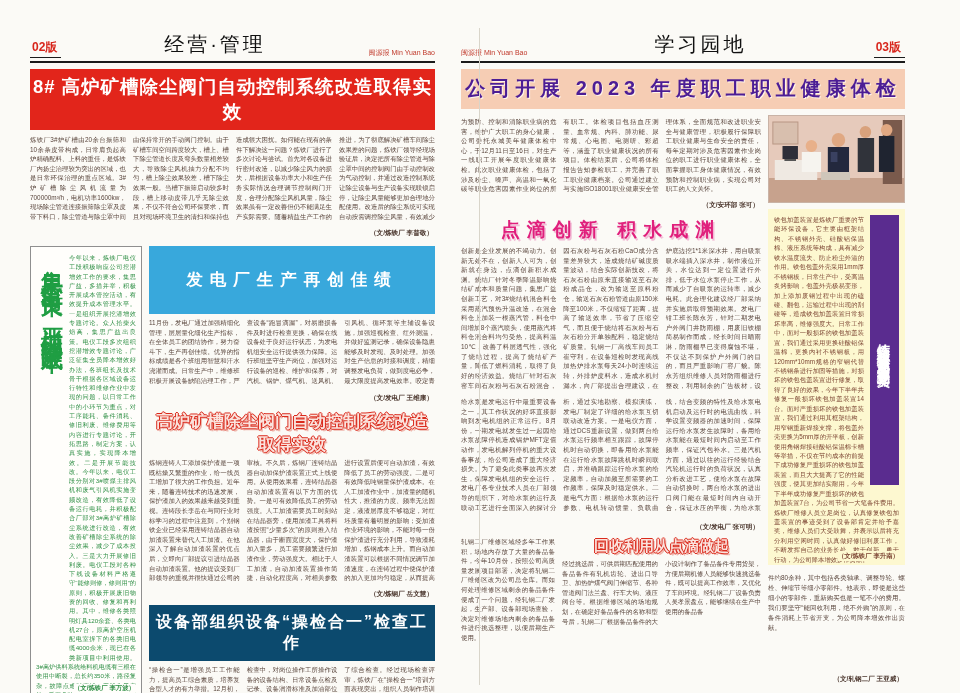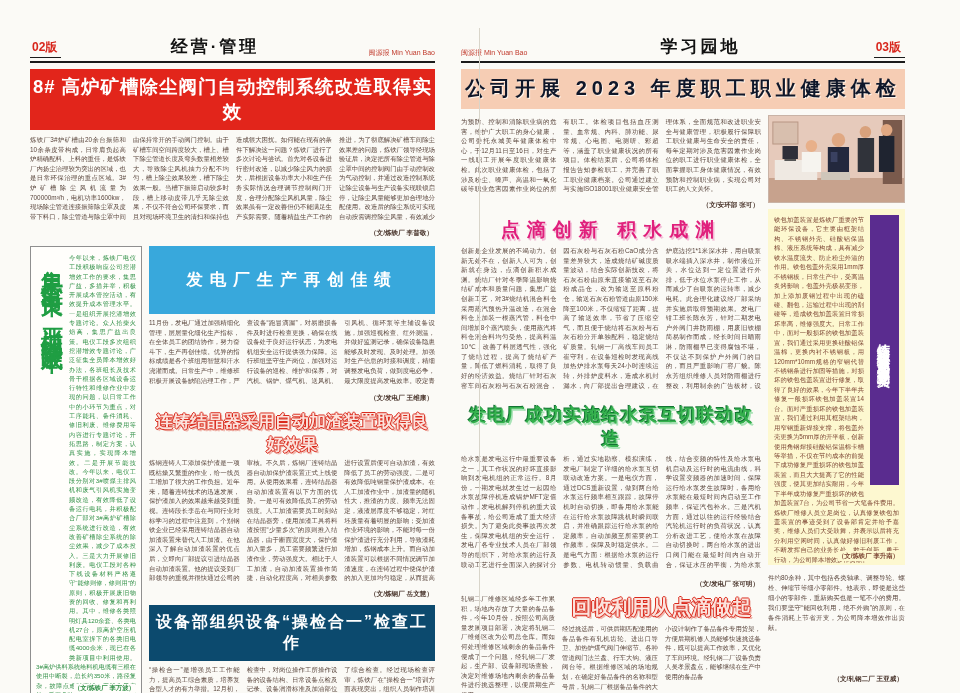--- a/index.html
+++ b/index.html
@@ -7,35 +7,35 @@
          font-family:"Liberation Sans","DejaVu Sans",sans-serif;display:flex;margin:0 auto;}
   .page{box-sizing:border-box;height:693px;}
   .page-left{width:449px;padding:34px 14px 0 30px;}
   .page-right{width:480px;padding:34px 24px 0 12px;}
   .fold{position:absolute;left:479px;top:28px;bottom:8px;width:1px;background:#d9d5ca;}
 
   
   .phead{display:flex;align-items:flex-end;justify-content:space-between;
          border-bottom:2px solid #1b1b1b;padding-bottom:3px;height:24px;}
   .page-no{color:#d8261c;font-weight:bold;font-size:12px;border-bottom:1px solid #1b1b1b;padding:0 4px 1px 2px;}
-  .sec-title{font-size:17px;font-weight:bold;letter-spacing:3px;color:#111;}
+  .sec-title{font-size:20px;font-weight:normal;letter-spacing:3px;color:#111;}
   .masthead{color:#c0392b;font-size:7px;}
 
   
   .banner-red{margin-top:6px;background:#e2251b;color:#fff;font-weight:bold;font-size:18.5px;
               text-align:center;letter-spacing:1px;padding:5px 0 6px;}
   .banner-blue{background:#38a8dc;color:#fff;font-weight:bold;font-size:16.5px;text-align:center;
                letter-spacing:7px;padding:23px 0;}
   .banner-red2{margin-top:6px;background:#0c4a6e;color:#fff;font-weight:bold;font-size:16px;
                text-align:center;letter-spacing:2px;padding:7px 0;}
-  .banner-pink{margin-top:6px;background:#f6cdb4;color:#0f172a;font-weight:bold;font-size:20px;
+  .banner-pink{margin-top:6px;background:#f6cdb4;color:#4c1d95;font-weight:bold;font-size:20px;
                text-align:center;letter-spacing:5px;padding:6px 0 7px;text-shadow:1px 1px 0 #fff4ea;}
   .t-outline-red{color:#fbe3dd;font-weight:bold;font-size:17px;text-align:center;margin:7px 0 2px;
         text-shadow:-1px 0 #da2a1c,1px 0 #da2a1c,0 -1px #da2a1c,0 1px #da2a1c,2px 2px 0 rgba(218,60,40,.35);}
-  .t-outline-red.small{font-size:20px;margin:0 0 3px;}
+  .t-outline-red.small{font-size:15px;margin:0 0 3px;}
   .t-magenta{color:#e01f7c;font-weight:bold;font-size:19px;text-align:center;letter-spacing:7px;
              margin:7px 0 3px;text-shadow:1.5px 1.5px 0 #f2bcd6;}
   .t-green{color:#34b14d;font-weight:bold;font-size:18px;text-align:center;letter-spacing:1px;
            margin:7px 0 3px;text-shadow:-1px -1px 0 #137333,1.5px 1.5px 0 #a8e3b6;}
 
   
   .cols{column-gap:7px;column-fill:auto;text-align:justify;font-size:6.4px;line-height:1.5;
         color:#5a463d;overflow:hidden;}
   .cols4{column-count:4;}
   .cols3{column-count:3;}
@@ -102,21 +102,21 @@
       </aside>
 
       <div class="mid-col">
         <section>
           <div class="banner-blue">发电厂生产再创佳绩</div>
           <div class="cols cols3 h74">11月份，发电厂通过加强精细化管理，层层量化细化生产指标，在全体员工的团结协作，努力奋斗下，生产再创佳绩。优异的指标成绩是各个班组用智慧和汗水浇灌而成。日常生产中，维修班积极开展设备缺陷治理工作，严查设备“跑冒滴漏”，对易磨损备件及时进行检查更换，确保在线设备处于良好运行状态，为发电机组安全运行提供强力保障。运行班组坚守生产岗位，加强对运行设备的巡检、维护和保养，对汽机、锅炉、煤气机、送风机、引风机、循环泵等主辅设备设施，加强巡视检查、红外测温，并做好监测记录，确保设备隐患能够及时发现、及时处理。加强对生产信息的对接和调度，精细调整发电负荷，做到度电必争，最大限度提高发电效率。咬定青山不放松，脚踏实地加油干。发电厂全体员工将继续以两台发电机组安全、环保、经济、稳发、满发为中心任务，上下一心，继续朝着更高更好的生产指标任务努力奋进。</div>
           <div class="byline-row">（文/发电厂 王维康）</div>
         </section>
 
         <section>
-          <div class="t-outline-red">连铸结晶器采用自动加渣装置取得良好效果</div>
+          <div class="t-outline-red">高炉矿槽除尘阀门自动控制系统改造取得实效</div>
           <div class="cols cols3 h130">炼钢连铸人工添加保护渣是一项既枯燥又繁重的作业，给一线员工增加了很大的工作负担。近年来，随着连铸技术的迅速发展，保护渣加入的效果越来越受到重视。连铸段长李岳在与同行业对标学习的过程中注意到，个别钢铁企业已经采用连铸结晶器自动加渣装置来替代人工加渣。在他深入了解自动加渣装置的优点后，立即向厂部提议引进结晶器自动加渣装置。他的提议受到厂部领导的重视并很快通过公司的审核。不久后，炼钢厂连铸结晶器自动加保护渣装置正式上线使用。从使用效果看，连铸结晶器自动加渣装置有以下方面的优势。一是可有效降低员工的劳动强度。人工加渣需要员工时刻站在结晶器旁，使用加渣工具将料渣按照“少量多次”的原则推入结晶器，由于断面宽度大，保护渣加入量多，员工需要频繁进行加渣作业，劳动强度大。相比于人工加渣，自动加渣装置操作简捷，自动化程度高，对相关参数进行设置后便可自动加渣，有效降低了员工的劳动强度。二是可有效降低吨钢量保护渣成本。在人工加渣作业中，加渣量的随机性大，推渣的力度、频率无法固定，液渣层厚度不够稳定，对红坯质量有着明显的影响；受加渣作业环境的影响，不能对每一份保护渣进行充分利用，导致渣耗增加，炼钢成本上升。而自动加渣装置可以根据不同情况调节加渣速度，在连铸过程中使保护渣的加入更加均匀稳定，从而提高连铸过程中保护渣的润渣效果，在改善红坯质量的同时，大大降低了吨钢量保护渣的消耗。根据现场跟踪记录和对比，采用自动加渣装置后，吨钢量保护渣可节省成本0.7元/t，同时该装置采用封闭加料方式，可降低保护渣粉尘产生的污染，改善员工们的劳动环境，员工们对这个自动加渣装置赞不绝口。</div>
           <div class="byline-row">（文/炼钢厂 岳文慧）</div>
         </section>
 
         <section>
           <div class="banner-red2">设备部组织设备“操检合一”检查工作</div>
           <div class="cols cols3 h84">“操检合一”是增强员工工作能力，提高员工综合素质，培养复合型人才的有力举措。12月初，设备部对各分厂“操检合一”工作落实情况进行了全面检查和复盘。检查主要内容包括岗位分工明细、岗位创新、“操检合一”培训、“操检合一”实施等情况。在检查中，对岗位操作工所操作设备的设备结构、日常设备点检及记录、设备润滑标准及加油部位和加油量、设备运行参数及异常情况、设备连接方式及连接件紧固方法、设备异常磨损、设备清洁及安全风险、应急处理方法等“操检合一”应知应会技能进行了综合检查。经过现场检查评审，炼铁厂在“操检合一”培训方面表现突出，组织人员制作培训课件，制定从厂部级到各工段、班组的培训计划；发电厂制定并实施针对岗位工的设备维护保养考核制度来助推“操检合一”工作的推行；烧结厂率先为各岗位操作工配备了“操检合一”工具箱，为岗位“操检合一”的具体实施打好硬件基础。设备“操检合一”的实施，不仅提高了设备管理水平，同时也提升了生产效率。设备部将继续全面深入有序地推进“操检合一”工作，助力公司高效生产。</div>
           <div class="byline-row">（文/设备部 李朋朋）</div>
         </section>
       </div>
@@ -138,21 +138,20 @@
       <div class="main-col">
         <div class="cols cols3 h82">为预防、控制和消除职业病的危害，维护广大职工的身心健康，公司委托永城美年健康体检中心，于12月11日至16日，对生产一线职工开展年度职业健康体检。此次职业健康体检，包括了涉及粉尘、噪声、高温和一氧化碳等职业危害因素作业岗位的所有职工。体检项目包括血压测量、血常规、内科、肺功能、尿常规、心电图、电测听、彩超等，涵盖了职业健康状况的所有项目。体检结束后，公司将体检报告告知参检职工，并完善了职工职业健康档案。公司通过建立与实施ISO18001职业健康安全管理体系，全面规范和改进职业安全与健康管理，积极履行保障职工职业健康与生命安全的责任，每年定期对涉及危害因素作业岗位的职工进行职业健康体检，全面掌握职工身体健康情况，有效预防和控制职业病，实现公司对职工的人文关怀。</div>
         <div class="byline-row">（文/安环部 张可）</div>
 
         <section>
           <div class="t-magenta">点滴创新 积水成渊</div>
           <div class="cols cols3 h150">创新是企业发展的不竭动力。创新无处不在，创新人人可为，创新就在身边，点滴创新积水成渊。烧结厂针对冬季降温影响烧结矿成本和质量问题，集思广益创新工艺，对3#烧结机混合料仓采用蒸汽预热升温改造，在混合料仓上加装一根蒸汽管，料仓中间增加8个蒸汽喷头，使用蒸汽将料仓混合料均匀受热，提高料温10℃，改善了料层透气性，强化了烧结过程，提高了烧结矿产量，降低了燃料消耗，取得了良好的经济效益。烧结厂针对石灰窑车间石灰粉与石灰石粉混合，因石灰粉与石灰石粉CaO成分含量差异较大，造成烧结矿碱度质量波动，结合实际创新技改，将石灰石粉由原来直接输送至石灰粉成品仓，改为输送至原料粉仓，输送石灰石粉管道由原150米降至100米，不仅缩短了距离，提高了输送效率，节省了压缩空气，而且便于烧结将石灰粉与石灰石粉分开单独配料，稳定烧结矿质量。轧钢一厂高线车间员工崔守利，在设备巡检时发现高线加热炉排水泵每天24小时连续运转，外排炉皮料水，造成水机封漏水，向厂部提出合理建议，在炉底边挖1*1米深水井，用自吸泵吸水端插入深水井，制作液位开关，水位达到一定位置进行外排，低于水位水泵停止工作，从而减少了自吸泵的运转率，减少电耗。此合理化建议经厂部采纳并实施后取得预期效果。发电厂钳工班长陈永芳，针对二期发电户外阀门井防雨棚，用废旧铁棚简易制作而成，经长时间日晒雨淋，防雨棚早已变得腐蚀不堪，不仅达不到保护户外阀门的目的，而且严重影响厂容厂貌。陈永芳组织维修人员对防雨棚进行整改，利用制余的广告板材，设计制作了一个既美观艺术感又能提供良好保护作用的“小凉棚”，让防雨棚实现华丽转变。日常工作中，只要我们处处留心，做一个“有心人”，就会发现创新就在我们身边，就能为公司发展添砖加瓦。</div>
         </section>
 
         <section>
-          <div class="t-green">发电厂成功实施给水泵互切联动改造</div>
           <div class="cols cols3 h124">给水泵是发电运行中最重要设备之一，其工作状况的好坏直接影响到发电机组的正常运行。8月份，一期发电就发生过一起因给水泵故障停机造成锅炉MFT定值动作，发电机解列停机的重大设备事故，给公司造成了重大经济损失。为了避免此类事故再次发生，保障发电机组的安全运行，发电厂各专业技术人员在厂部领导的组织下，对给水泵的运行及联动工艺进行全面深入的探讨分析，通过实地勘察、模拟演练，发电厂制定了详细的给水泵互切联动改造方案。一是电仪方面，通过DCS重新设置，做到两台给水泵运行频率相互跟踪，故障停机时自动切换，即备用给水泵能在运行给水泵故障跳机时瞬间联启，并准确跟踪运行给水泵的给定频率，自动加频至所需要的工作频率，保障及时稳定供水。二是电气方面：根据给水泵的运行参数、电机转动惯量、负载曲线，结合变频的特性及给水泵电机启动及运行时的电流曲线，科学设置变频器的加速时间，保障运行给水泵发生故障时，备用给水泵能在最短时间内启动至工作频率，保证汽包补水。三是汽机方面，通过以往的运行经验结合汽轮机运行时的负荷状况，认真分析改进工艺，使给水泵在故障自动切换时，两台给水泵的进出口阀门能在最短时间内自动开合，保证水压的平衡，为给水泵互切快速供水提供保障。四是锅炉方面，根据给水泵切换时的各种参数设置和阀门自动跟踪调整，保证发电机组运行平稳不会出现二次事故，并相应调低MFT的动作值，给汽包补水争取更多的反应时间，更好地保障发电机组的安全运行。经过对给水泵互切联动试验数据汇总和分析总结，并对改造方案进行完善，12月，发电厂已成功完成一、二期发电给水泵互切联动试验的所有项目，均达到预期试验效果，为发电机组稳定运行提供了有效的安全保障。</div>
           <div class="byline-row">（文/发电厂 张可明）</div>
         </section>
 
         <section class="recycle">
           <div class="rc-col1">轧钢二厂维修区域经多年工作累积，场地内存放了大量的备品备件，今年10月份，按照公司高质量发展项目部署，决定将轧钢二厂维修区改为公司总仓库。而如何处理维修区域剩余的备品备件便成了一个问题，经轧钢二厂发起，生产部、设备部现场查验，决定对维修场地内剩余的备品备件进行挑选整理，以便后期生产使用。</div>
           <div class="rc-right">
             <div class="t-outline-red small">回收利用从点滴做起</div>
             <div class="cols cols2 rc-body">经过挑选后，可供后期匹配使用的备品备件有轧机齿轮、进出口导卫、加热炉煤气阀门伸缩节、各种管道阀门法兰盘、行车大钩、液压阀台等。根据维修区域的场地规划，在确定好备品备件的名称和型号后，轧钢二厂根据备品备件的大小设计制作了备品备件专用货架，方便后期机修人员能够快速挑选备件，既可以提高工作效率，又优化了车间环境。经轧钢二厂设备负责人吴孝景盘点，能够继续在生产中使用的备品备</div>
           </div>

